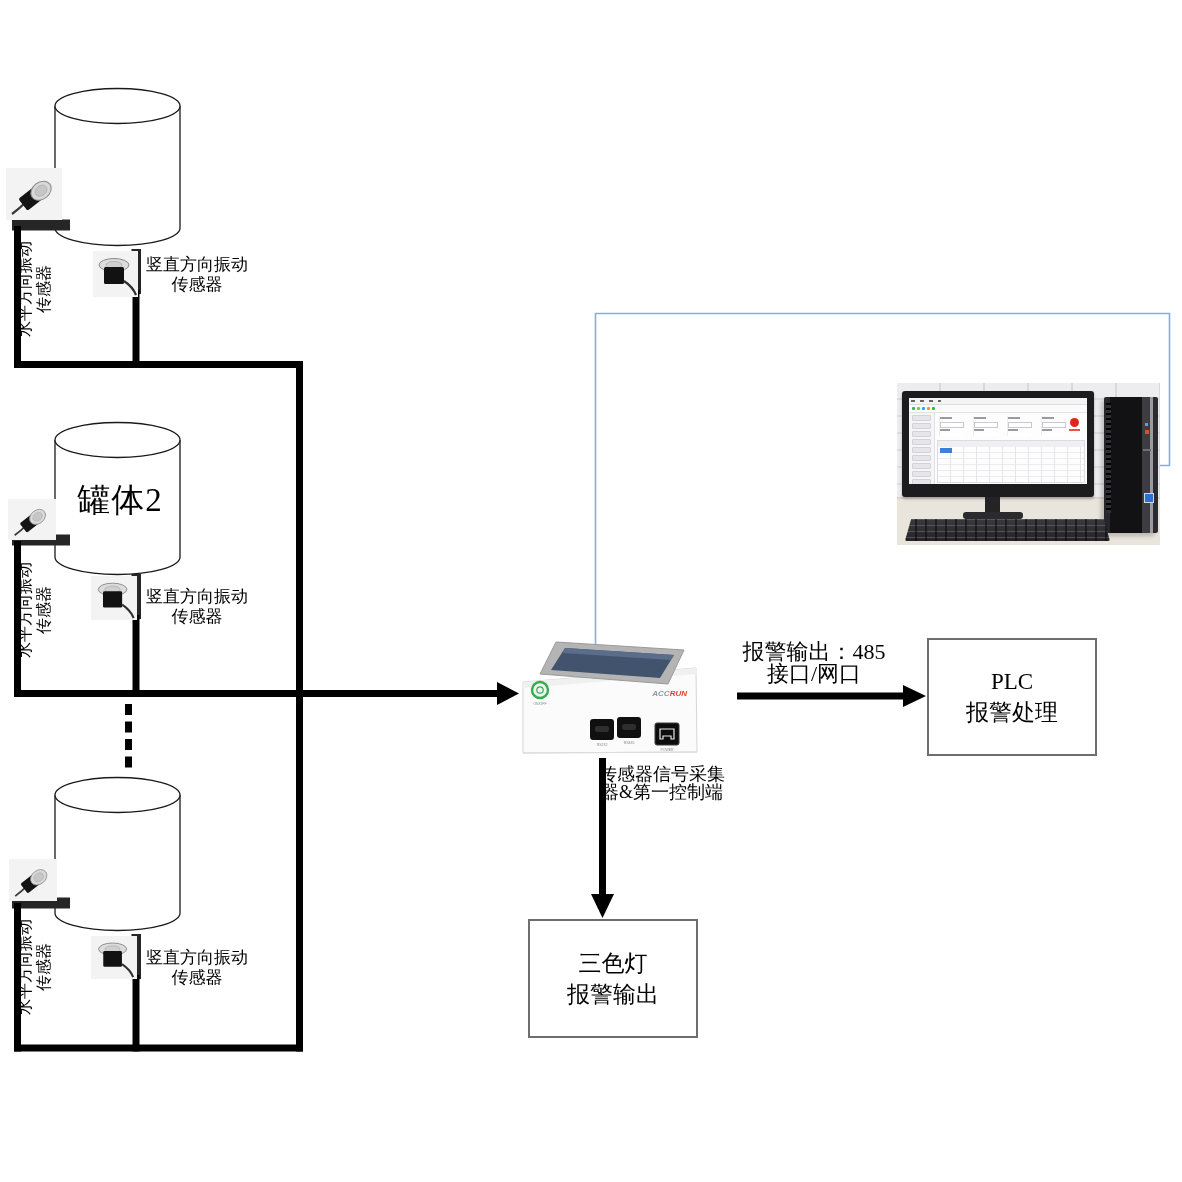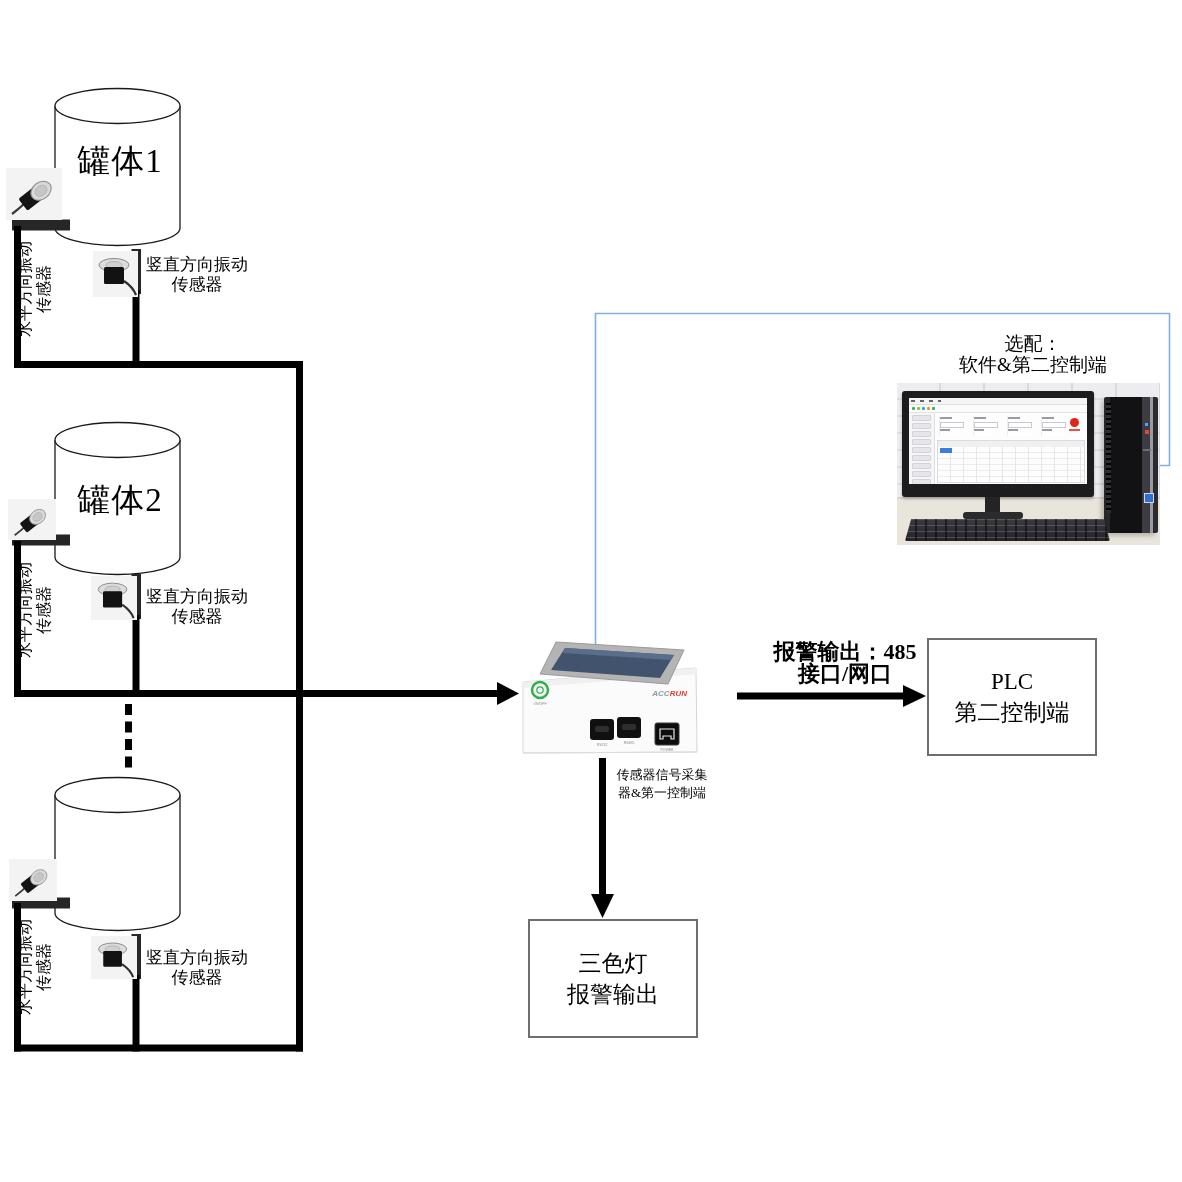--- a/index.html
+++ b/index.html
@@ -5,21 +5,21 @@
   html,body{margin:0;padding:0;background:#ffffff;}
   .canvas{position:relative;width:1182px;height:1182px;background:#ffffff;overflow:hidden;
           font-family:"Liberation Serif","DejaVu Serif",serif;color:#000;}
   .abs{position:absolute;}
   svg.overlay{position:absolute;left:0;top:0;width:1182px;height:1182px;}
   
   .lbl{position:absolute;text-align:center;line-height:1.15;white-space:nowrap;}
   .tank-label{font-size:33px;letter-spacing:1px;}
   .s-label{font-size:17px;line-height:19.5px;}
   .rot-label{font-size:16px;line-height:19px;transform:rotate(-90deg);transform-origin:center;}
-  .collector-label{font-size:13px;line-height:17.5px;}
+  .collector-label{font-size:18px;line-height:17.5px;}
   .alarm-label{font-size:22px;line-height:22px;}
   .opt-label{font-size:19px;line-height:21px;}
   .node-box{position:absolute;border:2px solid #6e6e6e;background:#fff;display:flex;flex-direction:column;
             justify-content:center;align-items:center;font-size:23px;line-height:31px;}
   
   .photo{position:absolute;background:#f3f3f4;}
   .photo svg{display:block;width:100%;height:100%;}
   
   .pcphoto{position:absolute;left:897px;top:383px;width:263px;height:162px;overflow:hidden;
      background:
@@ -119,21 +119,20 @@
     </g>
     <g fill="#000">
       <polygon points="497,682 497,705 519,693.5"></polygon>
       <polygon points="591,894 614,894 602.5,918"></polygon>
       <polygon points="903,685 903,707 926,696"></polygon>
     </g>
 
     <polyline points="595.5,650 595.5,313.5 1169.5,313.5 1169.5,465.5 1149,465.5" fill="none" stroke="#7FB0E2" stroke-width="1.6"></polyline>
   </svg>
 
-  <div class="lbl tank-label" style="left:40px;top:143px;width:160px;">罐体1</div>
   <div class="lbl tank-label" style="left:40px;top:482px;width:160px;">罐体2</div>
 
   <div class="photo" style="left:6px;top:168px;width:56px;height:52px;">
     <svg viewBox="0 0 56 52">
         <path d="M6,46 Q14,40 21,33" stroke="#3a3a3a" stroke-width="2.2" fill="none"></path>
         <g transform="rotate(-38 30 26)">
           <rect x="13" y="19" width="21" height="15" rx="2" fill="#141414"></rect>
           <ellipse cx="36" cy="26.5" rx="11" ry="8.5" fill="#d9d9d9" stroke="#8f8f8f"></ellipse>
           <ellipse cx="36" cy="26.5" rx="6.5" ry="5" fill="#c6c6c6" stroke="#a8a8a8" stroke-width=".6"></ellipse>
         </g>
@@ -232,37 +231,34 @@
       <path d="M165,99 h14 v10 h-3 v-3 h-8 v3 h-3 z" fill="none" stroke="#e8e8e8" stroke-width="1.2"></path>
       <text x="172" y="121" text-anchor="middle" class="tinytxt">POWER</text>
     </g>
     <line x1="28" y1="123" x2="202" y2="122" stroke="#dddddd"></line>
   </svg>
 
   <div class="lbl collector-label" style="left:597px;top:766px;width:130px;">
     <span>传感器信号采集</span><br><span>器&amp;第一控制端</span>
   </div>
 
-  <div class="lbl alarm-label" style="left:764px;top:641px;width:162px;font-weight:bold;">
+  <div class="lbl alarm-label" style="left:733px;top:641px;width:162px;">
     <span>报警输出：485</span><br><span>接口/网口</span>
   </div>
 
   <div class="node-box" style="left:927px;top:638px;width:166px;height:114px;">
     <span>PLC</span>
-    <span>第二控制端</span>
+    <span>报警处理</span>
   </div>
 
   <div class="node-box" style="left:528px;top:919px;width:166px;height:115px;">
     <span>三色灯</span>
     <span>报警输出</span>
   </div>
 
-  <div class="lbl opt-label" style="left:953px;top:333px;width:160px;">
-    <span>选配：</span><br><span>软件&amp;第二控制端</span>
-  </div>
 
   <div class="pcphoto">
     <div class="desk"></div>
     <div class="tower">
       <i class="led1"></i>
       <i class="led2"></i>
       <i class="slot"></i>
       <i class="badge"></i>
     </div>
     <div class="monitor">

